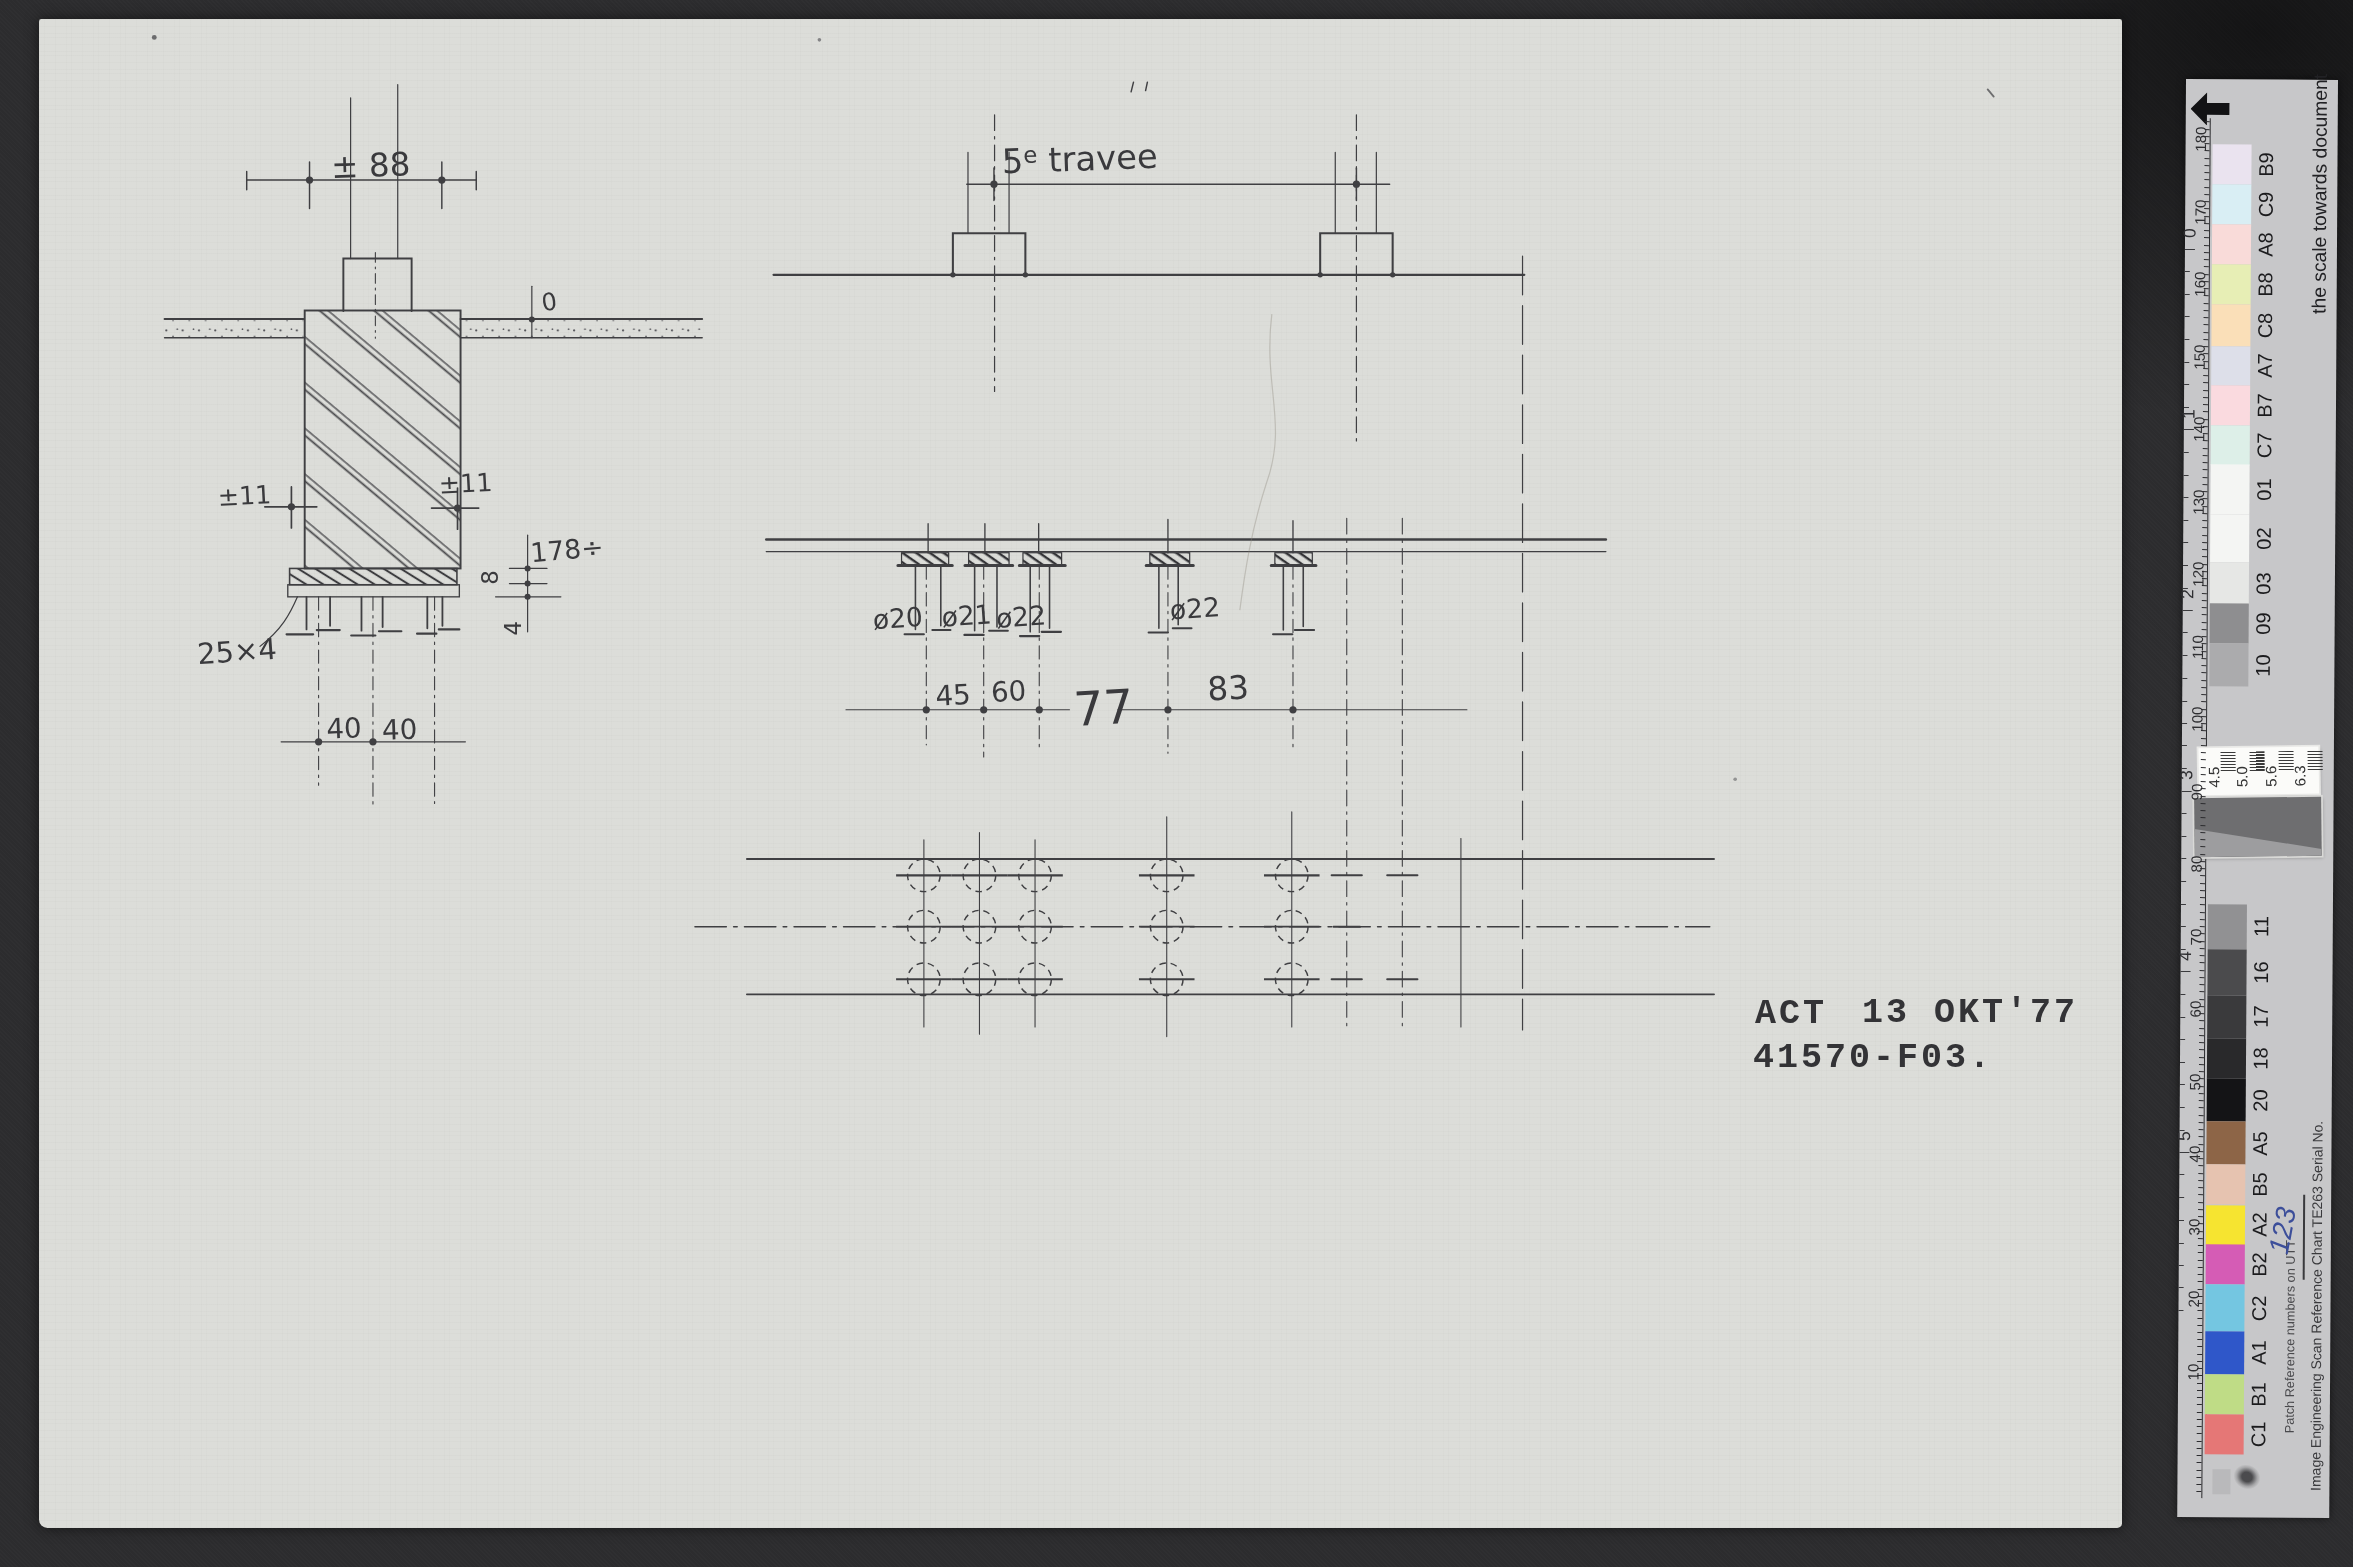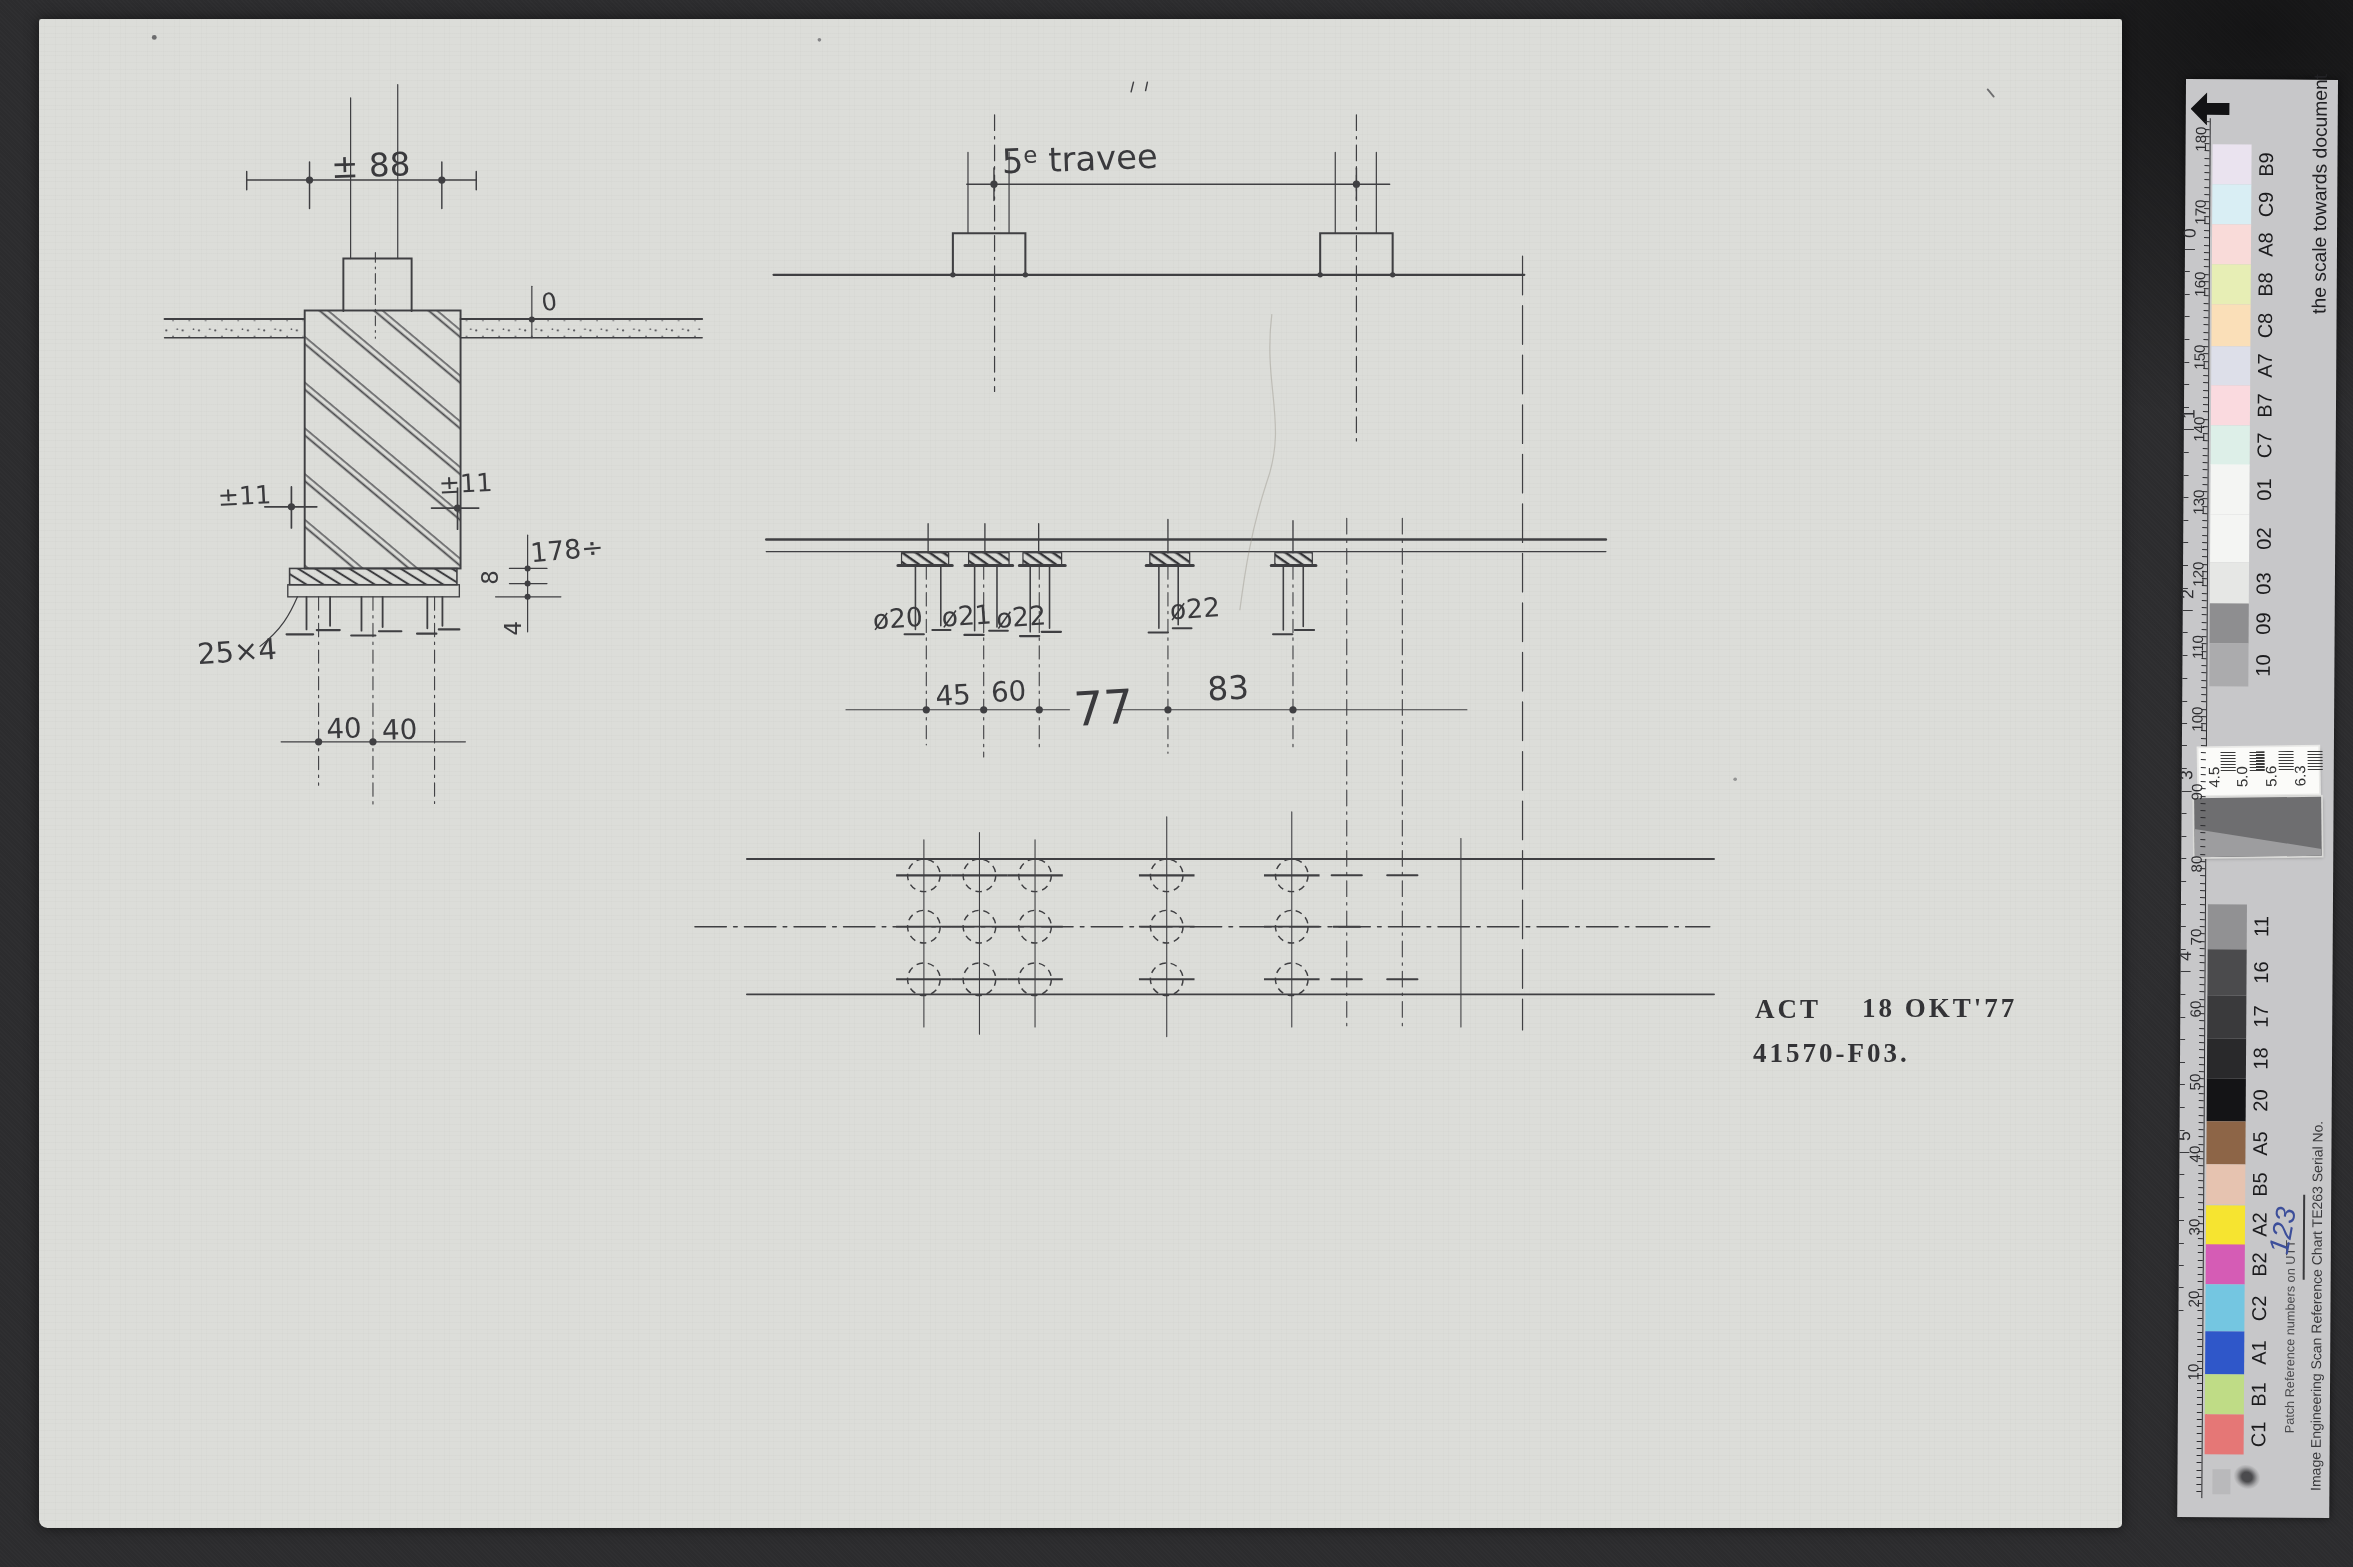--- a/index.html
+++ b/index.html
@@ -18,22 +18,22 @@
     border-radius:2.4px 2.4px 4.8px 8.5px;
     box-shadow:0 0 13.3px rgba(0,0,0,.55);}
   svg.art{position:absolute;left:0;top:0;pointer-events:none;}
   svg.art text{font-family:"DejaVu Sans",sans-serif;fill:#3a3a3d;}
   svg.art .ln{stroke:#3f3f42;fill:none;stroke-linecap:round;}
 
   
   .title-part{position:absolute;font-size:31px;letter-spacing:6px;color:#3b3b3e;
     padding-bottom:9.7px;border-bottom:3px solid #46464a;white-space:nowrap;
     font-family:"Liberation Sans",sans-serif;}
-  .stamp{position:absolute;font-family:Liberation Serif, serif;font-weight:bold;
-    font-size:27px;letter-spacing:3px;color:#333336;white-space:nowrap;}
+  .stamp{position:absolute;font-family:Liberation Mono, monospace;font-weight:bold;
+    font-size:35px;letter-spacing:3px;color:#333336;white-space:nowrap;}
 
   
   #strip{position:absolute;left:2186px;top:79px;width:152px;height:1438px;
     background:#c7c7c9;transform:rotate(.35deg);transform-origin:top left;
     box-shadow:0 0 8.5px rgba(0,0,0,.6);}
   #strip *{position:absolute;}
   .patch{left:26.6px;width:39px;}
   .vtext{transform:translate(-50%,-50%) rotate(-90deg);transform-origin:center;
     white-space:nowrap;font-family:"Liberation Sans",sans-serif;color:#242427;}
   .plabel{font-size:20px;color:#1b1b1d;}
@@ -249,21 +249,21 @@
     <g>
       <path d="M2105,520 C2090,640 2132,700 2096,800 C2070,880 2060,950 2052,1010" stroke="#8a8578" stroke-opacity=".35" stroke-width="2" fill="none"></path>
       <circle cx="1356" cy="66" r="3" fill="#4a4a4e" opacity=".6"></circle>
       <path class="ln" d="M3290,148 l10,12" stroke-width="3" opacity=".7"></path>
       <circle cx="2872" cy="1290" r="3" fill="#4a4a4e" opacity=".5"></circle>
       <circle cx="255" cy="62" r="4" fill="#3c3c40" opacity=".7"></circle>
     </g>
   </svg>
 
   <div class="stamp" style="left:1755px;top:994px;">ACT</div>
-  <div class="stamp" style="left:1862px;top:993px;">18 OKT'77</div>
+  <div class="stamp" style="left:1862px;top:993px;">13 OKT'77</div>
   <div class="stamp" style="left:1753px;top:1038px;">41570-F03.</div>
 
 
   <div id="strip">
     <div id="arrow"></div>
     <div class="chk" style="left:43px;top:7.2px;">
       <i style="background:#59595b"></i>
         <i style="background:#151517"></i>
       <i style="background:#f4f4f2"></i>
         <i style="background:#8e8e90"></i>

